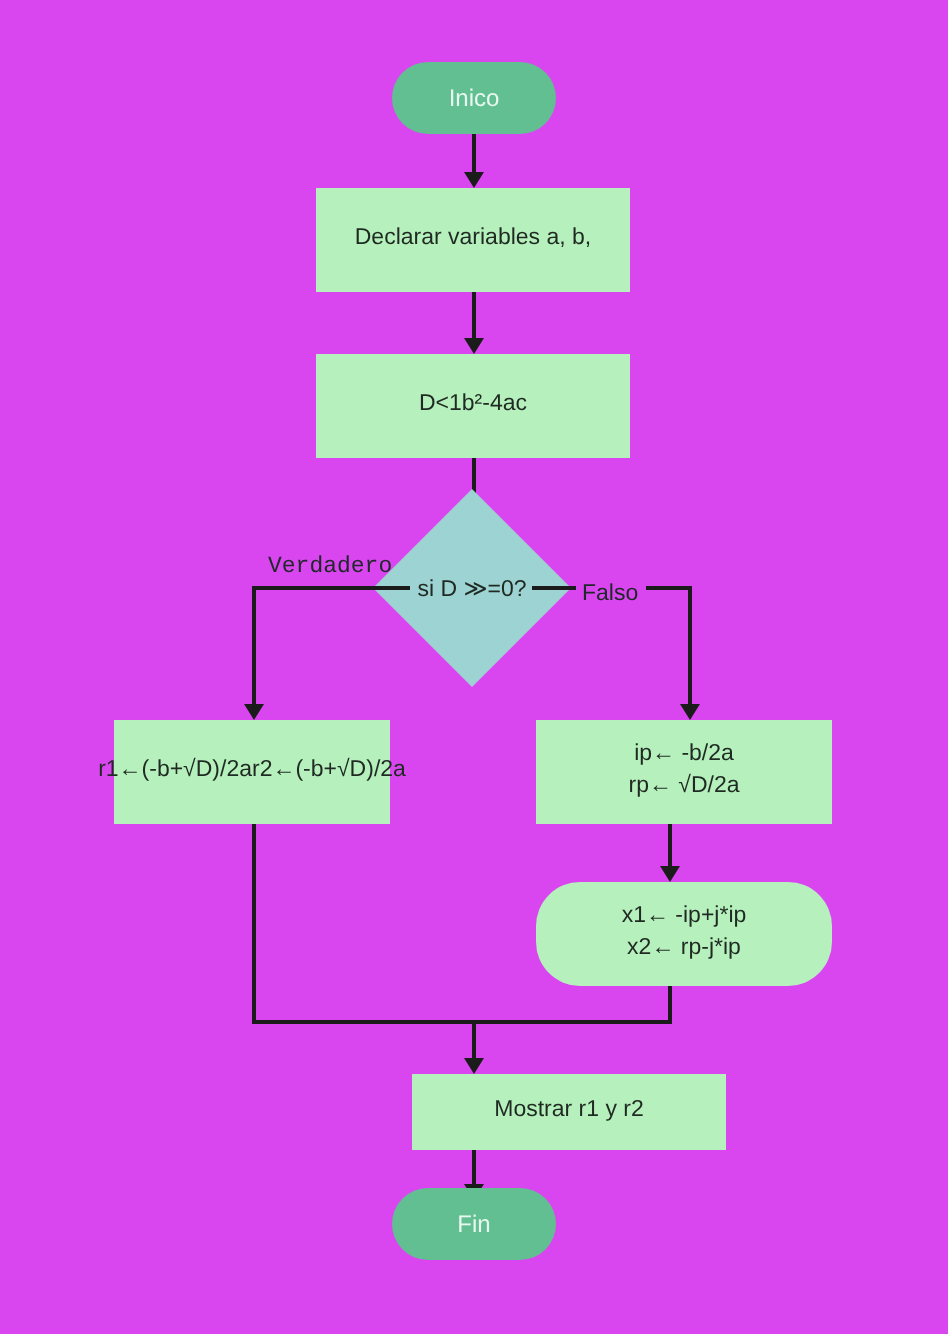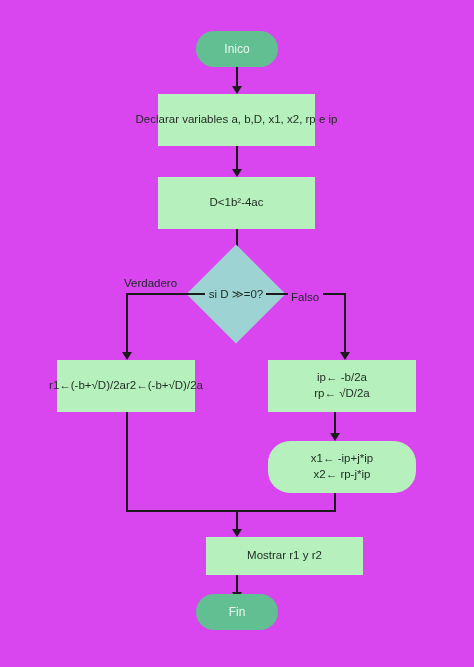--- a/index.html
+++ b/index.html
@@ -91,38 +91,37 @@
 
   <div class="node terminal" style="left:196px; top:31px; width:82px; height:36px;">
     <span>Inico</span>
   </div>
 
   <div class="line vline" style="left:236px; top:67px; height:22px;"></div>
   <div class="arrow-down" style="left:231.8px; top:86px;"></div>
 
   <div class="node process" style="left:158px; top:94px; width:157px; height:52px; flex-direction:row;">
     <span class="nowrap">Declarar variables a, b,</span>
-    <span class="nowrap">D, x1, x2, rp e ip</span>
   </div>
 
   <div class="line vline" style="left:236px; top:146px; height:26px;"></div>
   <div class="arrow-down" style="left:231.8px; top:169px;"></div>
 
   <div class="node process" style="left:158px; top:177px; width:157px; height:52px; flex-direction:column;">
     <span class="nowrap">D&lt;1b²-4ac</span>
   </div>
 
   <div class="line vline" style="left:236px; top:229px; height:30px;"></div>
 
   <div class="decision-wrap" style="left:201px; top:259px; width:70px; height:70px;">
     <div class="decision-shape"></div>
     <div class="decision-label">si D ≫=0?</div>
   </div>
 
-  <div class="edge-label" style="left:124px; top:277px;">Verdadero</div>
+  <div class="edge-label" style="left:134px; top:277px;font-family:Liberation Mono, monospace;">Verdadero</div>
   <div class="line hline" style="left:186px; top:293px; width:19px;"></div>
   <div class="line vline" style="left:126px; top:293px; height:62px;"></div>
   <div class="line hline" style="left:126px; top:293px; width:60px;"></div>
   <div class="arrow-down" style="left:121.8px; top:352px;"></div>
 
   <div class="edge-label" style="left:291px; top:291px;">Falso</div>
   <div class="line hline" style="left:266px; top:293px; width:22px;"></div>
   <div class="line hline" style="left:323px; top:293px; width:23px;"></div>
   <div class="line vline" style="left:344.4px; top:293px; height:62px;"></div>
   <div class="arrow-down" style="left:340.2px; top:352px;"></div>

